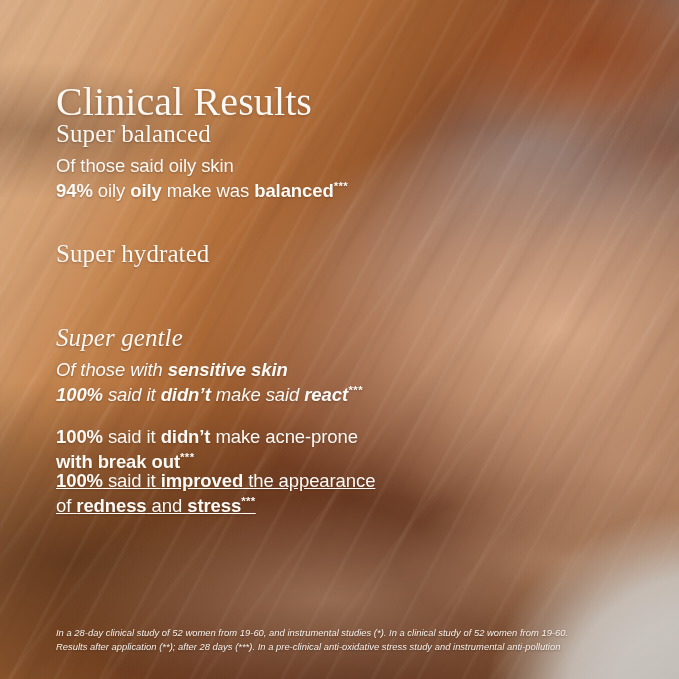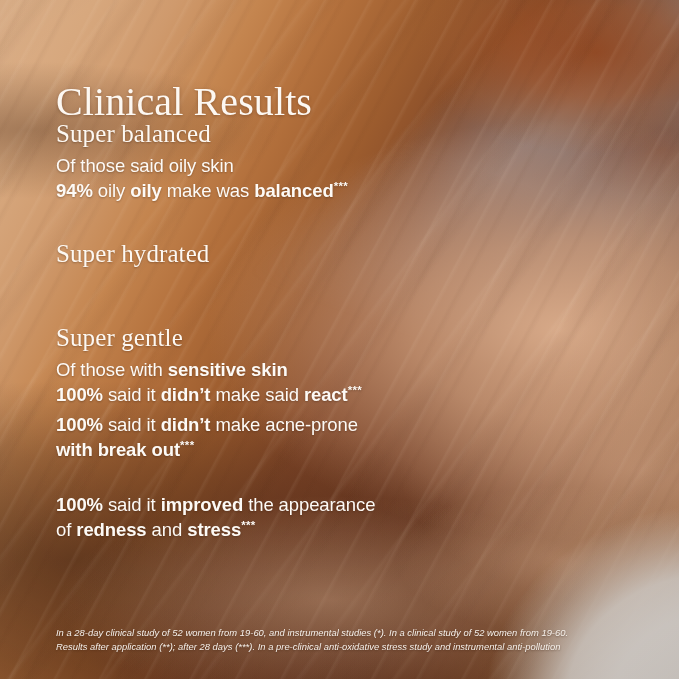--- a/index.html
+++ b/index.html
@@ -190,23 +190,23 @@
   sup.stars {
     font-size: 0.62em;
     font-weight: 700;
     vertical-align: super;
     line-height: 0;
     letter-spacing: 0.4px;
   }
 
   #block-1 { top: 118px; }
   #block-2 { top: 222px; margin-top: 16px; }
-  #block-3 { top: 322px; }
-  #block-4 { top: 412px; }
-  #block-5 { top: 492px; }
+  #block-3 { top: 322px; font-style: italic; }
+  #block-4 { top: 424px; }
+  #block-5 { top: 468px; text-decoration: underline; }
 
   .footnotes {
     position: absolute;
     left: 56px;
     top: 626px;
     width: 580px;
     font-family: "Liberation Sans", sans-serif;
     font-size: 9.4px;
     line-height: 1.52;
     color: #f6f1ec;

